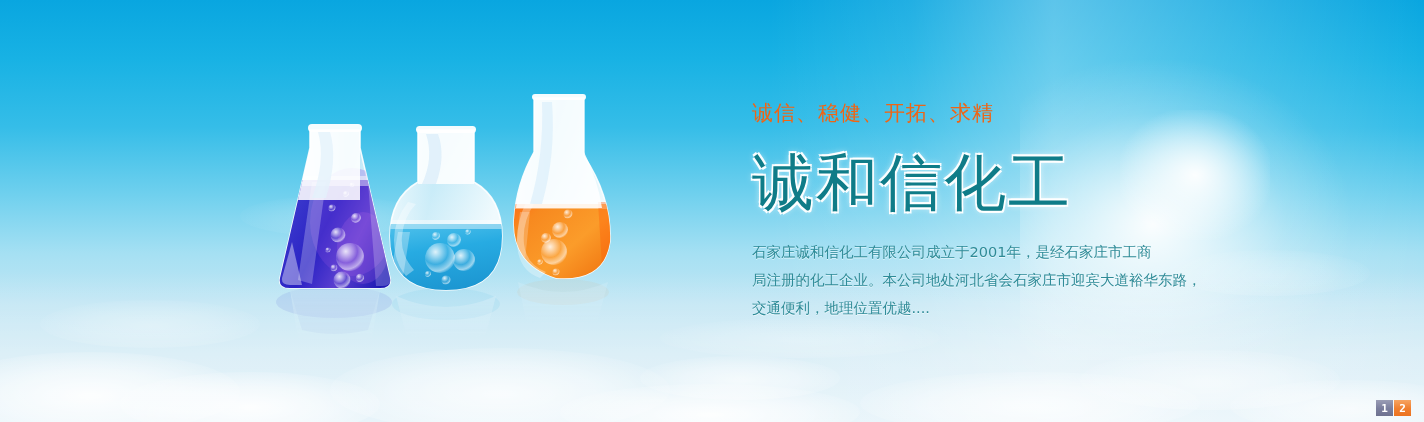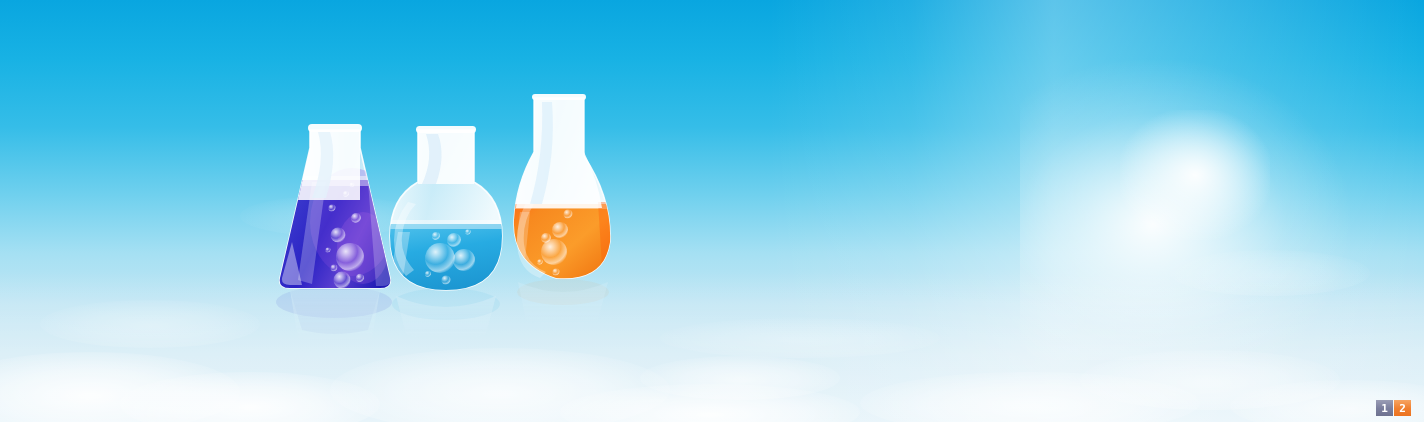--- a/index.html
+++ b/index.html
@@ -265,19 +265,28 @@
         </g>
 
         <path d="M266,46 L266,100 Q250,130 248,156 L334,156 Q330,128 316,100 L316,46 Z" fill="#ffffff" opacity="0.84"></path>
         <path d="M274,50 Q276,104 262,152 L274,152 Q288,102 284,50 Z" fill="#dff0fb" opacity="0.8"></path>
         <rect x="264" y="42" width="54" height="6" rx="3" fill="#ffffff" opacity="0.95"></rect>
         <path d="M258,150 Q246,176 250,200 Q254,220 272,226 L278,220 Q258,212 256,192 Q254,170 266,152 Z" fill="#ffffff" opacity="0.30"></path>
       </g>
     </svg>
   </div>
 
+  <div class="textblock">
+    <div class="tagline">诚信、稳健、开拓、求精</div>
+    <h1 class="title">诚和信化工</h1>
+    <div class="desc">
+      <div>石家庄诚和信化工有限公司成立于2001年，是经石家庄市工商</div>
+      <div>局注册的化工企业。本公司地处河北省会石家庄市迎宾大道裕华东路，</div>
+      <div>交通便利，地理位置优越....</div>
+    </div>
+  </div>
 
   <div class="pager">
     <div class="pg pg-off">1</div>
     <div class="pg pg-on">2</div>
   </div>
 
 </div>
 
 </body></html>

